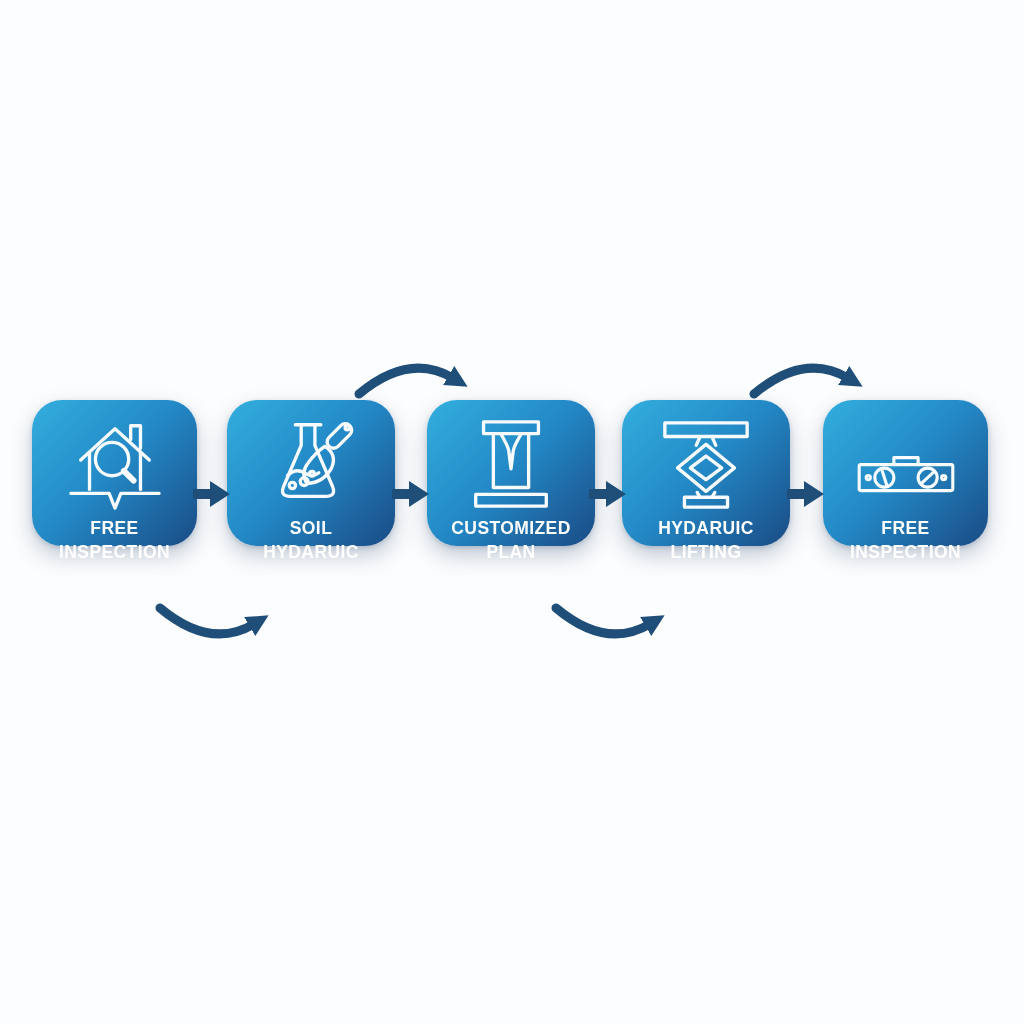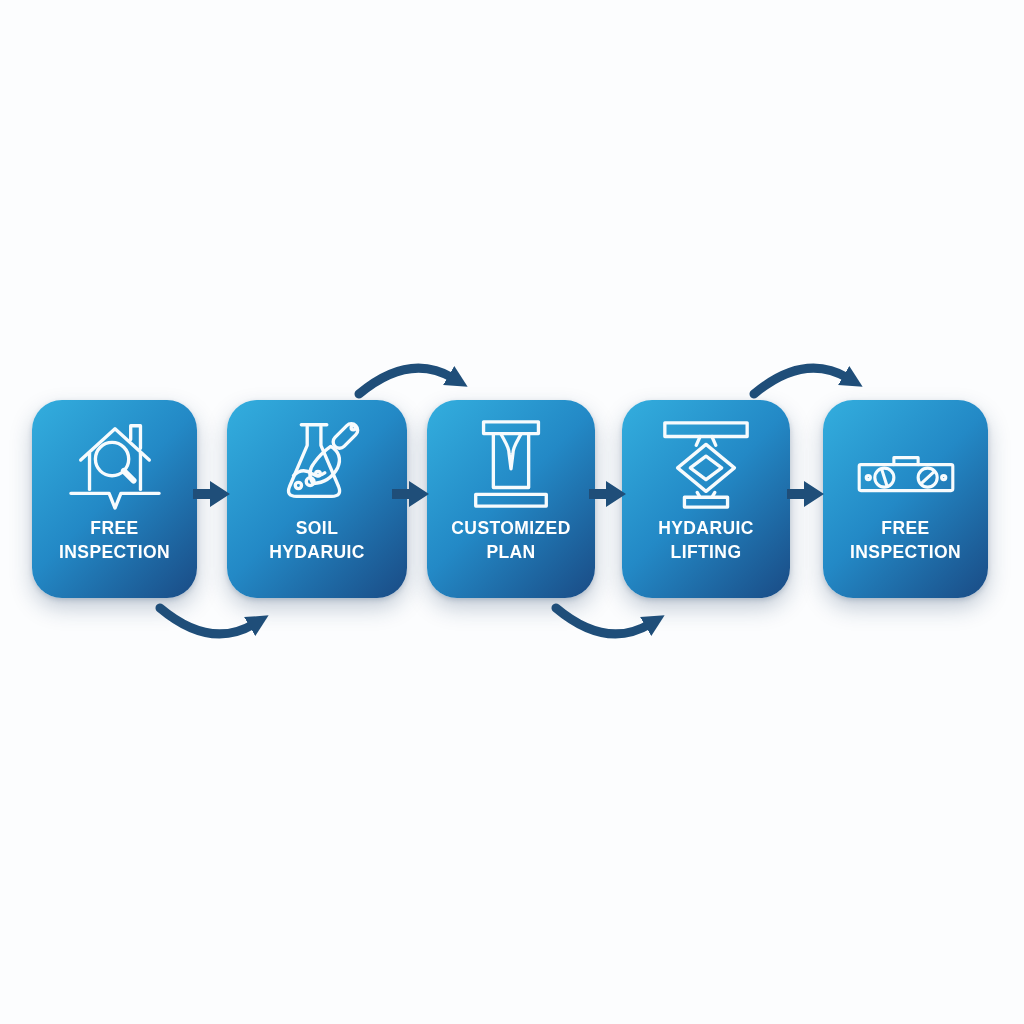--- a/index.html
+++ b/index.html
@@ -6,27 +6,27 @@
   body{
     width:1024px;height:1024px;
     background:#fcfdfe;
     font-family:"Liberation Sans", sans-serif;
     position:relative;
     overflow:hidden;
   }
   .canvas{position:absolute;inset:0;}
   .step{
     position:absolute;
-    top:400px;height:198px;
+    top:400px;height:146px;
     border-radius:30px;
     background:linear-gradient(135deg,var(--grad-start,#33AEDE) 0%,#2389C6 48%,var(--grad-end,#1A4B85) 100%);
     box-shadow:0 10px 22px rgba(22,54,94,.25), 0 2px 5px rgba(22,54,94,.18);
   }
   .s1{left:32px;width:165px;}
-  .s2{left:227px;width:168px;padding-left:12px;}
+  .s2{left:227px;width:168px;}
   .s3{left:427px;width:168px;}
   .s4{left:622px;width:168px;}
   .s5{left:823px;width:165px;}
   .icon-wrap{
     position:absolute;top:8px;left:0;right:0;height:108px;
     display:flex;align-items:center;justify-content:center;
   }
   .icon-wrap svg{display:block;}
   .ic{stroke:#f7fbfd;stroke-width:3.4;fill:none;stroke-linecap:round;stroke-linejoin:round;}
   .label{

